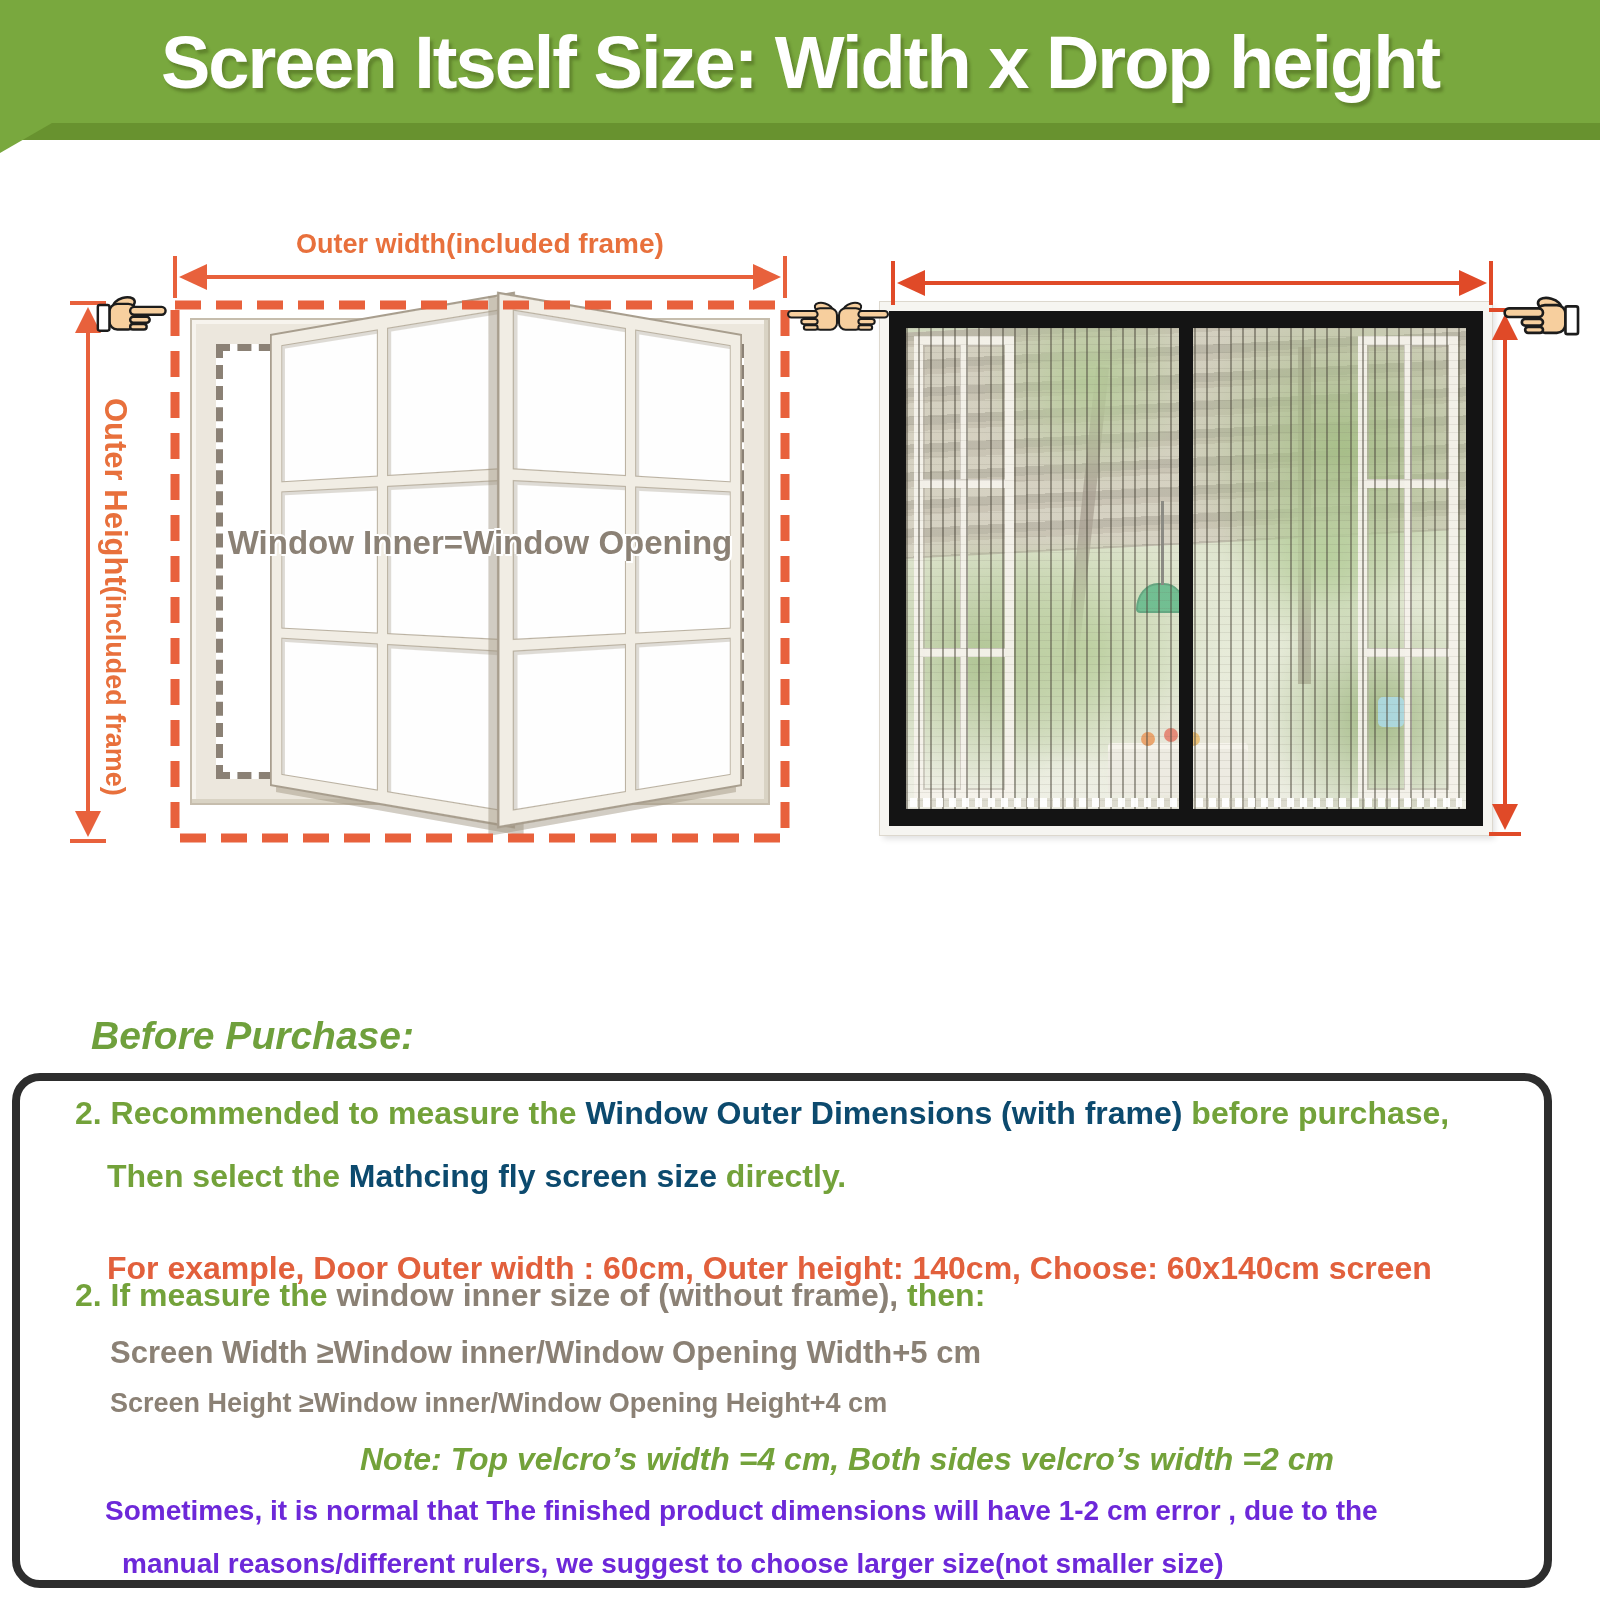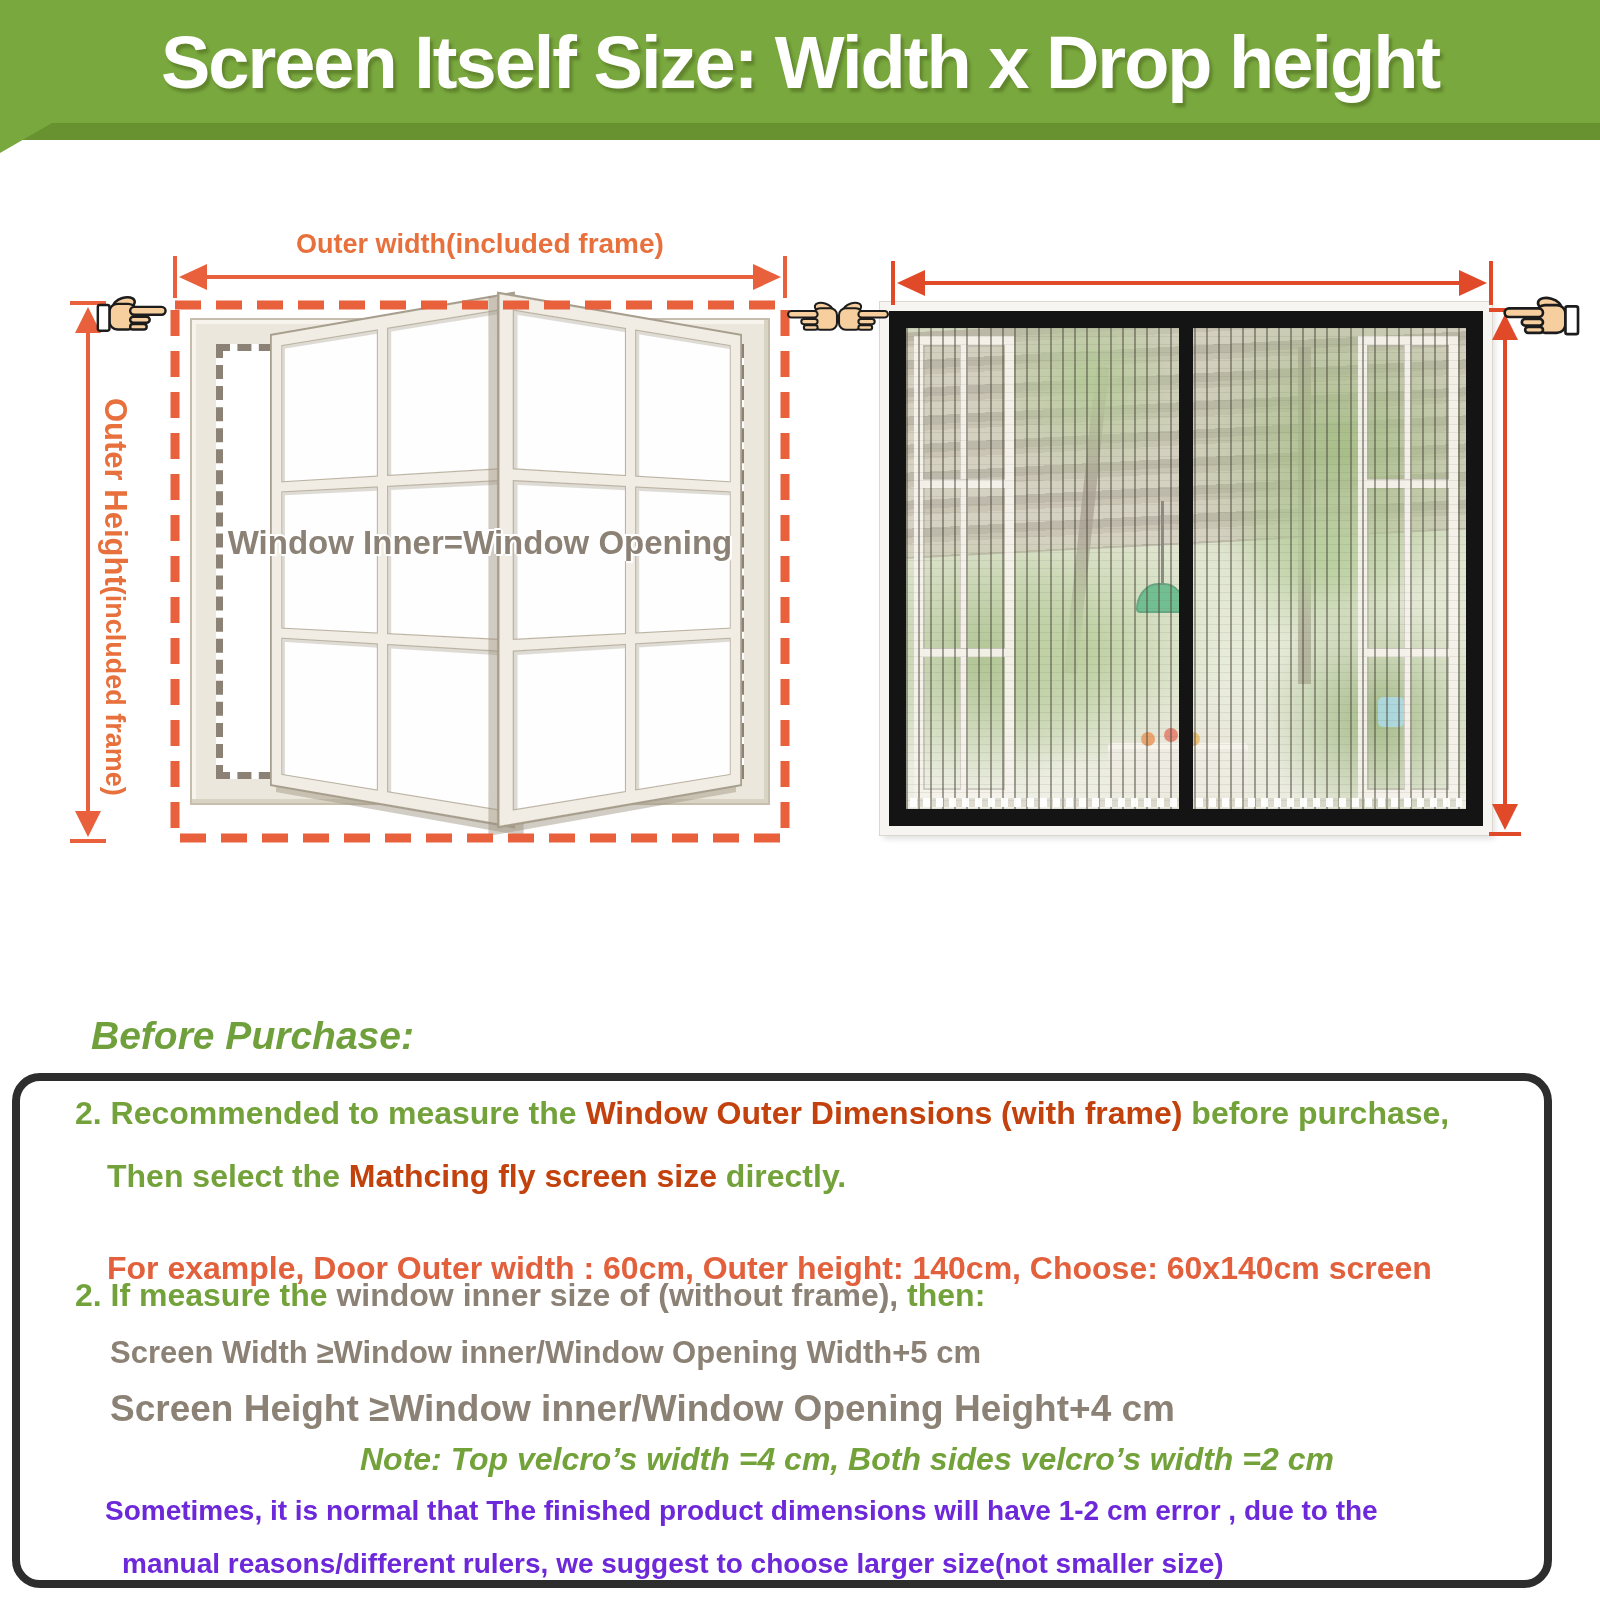--- a/index.html
+++ b/index.html
@@ -87,30 +87,30 @@
         background:repeating-linear-gradient(90deg,rgba(255,255,255,.95) 0 7px,rgba(190,185,170,.35) 7px 13px);}
   .divider{position:absolute;left:50%;top:0;bottom:0;width:14px;margin-left:-7px;background:#141414;z-index:5;}
 
   
   .bp-heading{position:absolute;left:75px;top:998px;margin:16px;color:#6fa03c;
               font-size:39px;font-style:italic;z-index:3;}
   .note-box{position:absolute;left:12px;top:1073px;width:1540px;height:515px;box-sizing:border-box;
             border:8px solid #2d2d2d;border-radius:28px;background:#fff;z-index:2;}
   .iline{position:absolute;margin:0;white-space:nowrap;font-size:32px;z-index:3;}
   .c-green{color:#73a23a;}
-  .c-orange{color:#c2410c;}
+  .c-orange{color:#0c4a6e;}
   .c-redorange{color:#e2603c;}
   .c-gray{color:#8b8175;}
   .c-dark{color:#6d28d9;}
   .l1{left:75px;top:1095px;}
   .l2{left:107px;top:1158px;}
   .l3{left:107px;top:1250px;}
   .l4{left:75px;top:1277px;}
   .l5{left:110px;top:1335px;font-size:31px;}
-  .l6{left:110px;top:1388px;font-size:37px;}
+  .l6{left:110px;top:1388px;font-size:27px;}
   .l7{left:360px;top:1441px;font-style:italic;}
   .l8{left:105px;top:1495px;font-size:28px;color:#1c1c1c;}
   .l9{left:122px;top:1548px;font-size:28px;color:#1c1c1c;}
 </style>
 </head>
 <body>
 
 <div class="page">
 
   <header class="banner">

